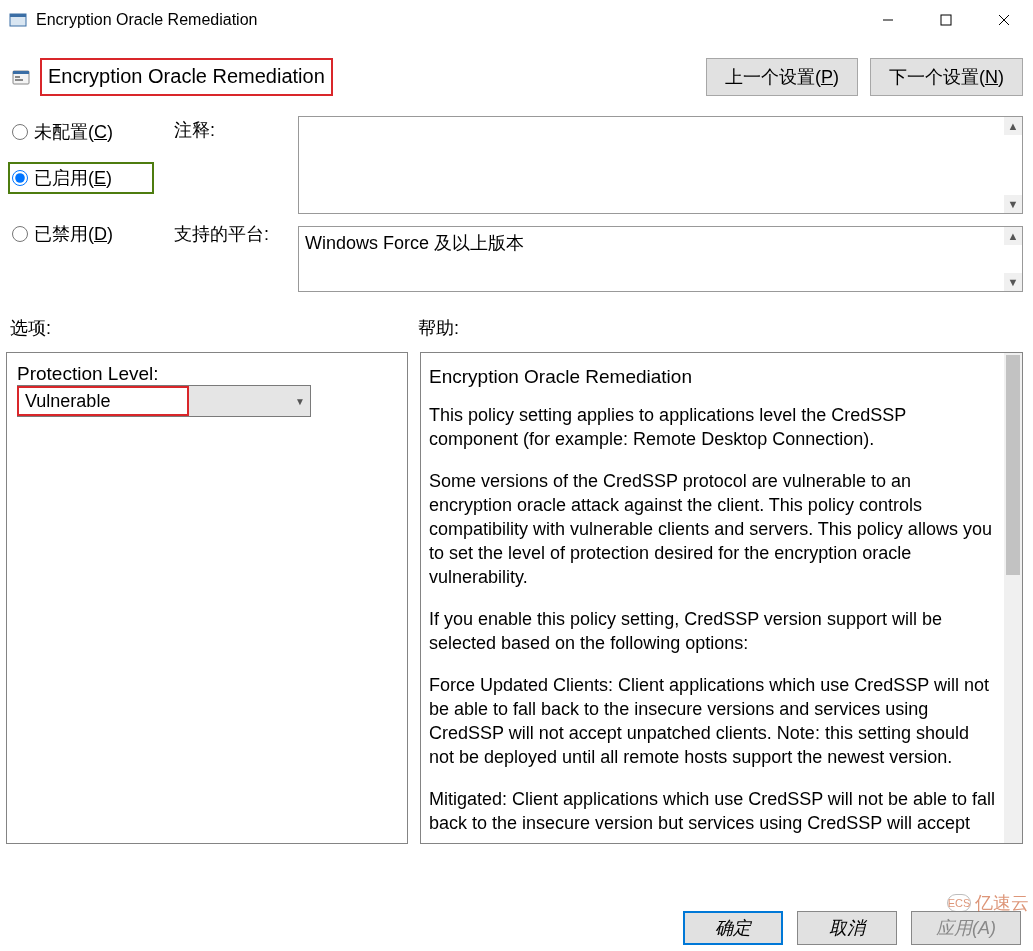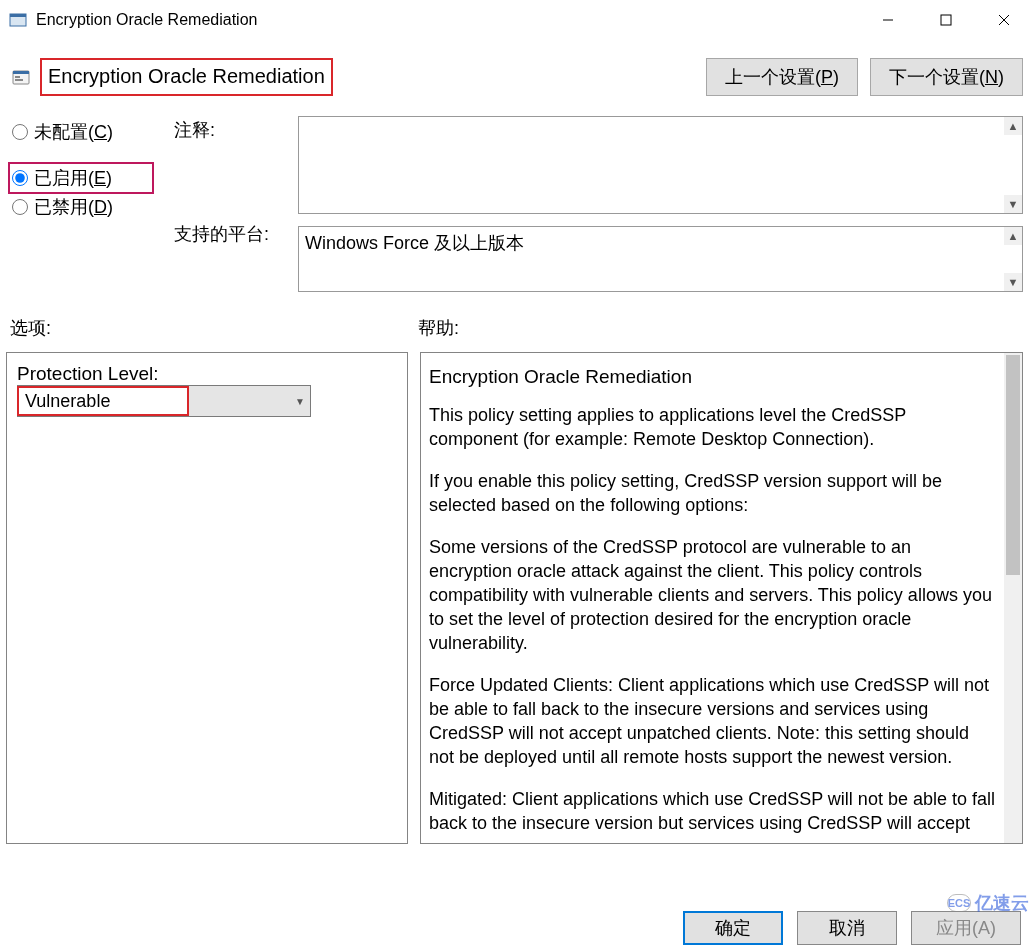--- a/index.html
+++ b/index.html
@@ -77,24 +77,24 @@
     padding-top: 6px;
   }
   .radio-item {
     display:flex; align-items:center;
     font-size: 18px;
     margin-bottom: 18px;
     line-height: 24px;
   }
   .radio-item input { width:16px;height:16px; margin:0 6px 0 0;}
   .radio-item.highlight {
-    border: 2px solid #be185d;
+    border: 2px solid #4d7c0f;
     padding: 2px 4px 2px 2px;
     margin-left:-4px;
-    margin-bottom: 1px;
+    margin-bottom: 28px;
   }
   .radio-item u { text-decoration: underline;}
   .labels-col {
     width: 104px;
     padding-top: 4px;
     font-size: 18px;
   }
   .labels-col .lbl { height: 104px; }
   .fields-col {
     flex:1;
@@ -197,33 +197,34 @@
     gap: 14px;
   }
   .dlg-btn {
     min-width: 100px;
     height: 34px;
     border: 1px solid #888;
     background:#e1e1e1;
     display:flex;align-items:center;justify-content:center;
     font-size:18px;
     padding: 0 24px;
+    font-style: italic;
   }
   .dlg-btn.primary { border: 2px solid #0078d7; background:#e1e1e1;}
   .dlg-btn.disabled { color:#888; }
 
   .watermark {
     position:absolute;
     right:4px;
     bottom:36px;
     font-size:18px;
-    color:#1d4ed8;
+    color:#c2410c;
     opacity:0.55;
     display:flex;align-items:center;gap:4px;
-    font-weight:700;
+    font-weight:400;
     pointer-events:none;
   }
   .watermark .wm-icon {
     width:24px;height:18px;border:1.5px solid #888;border-radius:10px;
     display:flex;align-items:center;justify-content:center;font-size:11px;
   }
 </style>
 </head>
 <body>
 
@@ -323,22 +324,22 @@
     <div class="prot-label">Protection Level:</div>
     <div class="dropdown">
       <div class="dd-text">Vulnerable</div>
       <div class="dd-mid"></div>
       <div class="dd-btn">▼</div>
     </div>
   </div>
   <div class="panel right">
     <div class="help-title">Encryption Oracle Remediation</div>
     <div class="help-para">This policy setting applies to applications level the CredSSP component (for example: Remote Desktop Connection).</div>
+    <div class="help-para">Some versions of the CredSSP protocol are vulnerable to an encryption oracle attack against the client.  This policy controls compatibility with vulnerable clients and servers.  This policy allows you to set the level of protection desired for the encryption oracle vulnerability.</div>
     <div class="help-para">If you enable this policy setting, CredSSP version support will be selected based on the following options:</div>
-    <div class="help-para">Some versions of the CredSSP protocol are vulnerable to an encryption oracle attack against the client.  This policy controls compatibility with vulnerable clients and servers.  This policy allows you to set the level of protection desired for the encryption oracle vulnerability.</div>
     <div class="help-para">Force Updated Clients: Client applications which use CredSSP will not be able to fall back to the insecure versions and services using CredSSP will not accept unpatched clients. Note: this setting should not be deployed until all remote hosts support the newest version.</div>
     <div class="help-para">Mitigated: Client applications which use CredSSP will not be able to fall back to the insecure version but services using CredSSP will accept</div>
     <div class="scrollbar">
       <div class="thumb"></div>
     </div>
   </div>
 </div>
 
 <div class="btn-row">
   <div class="dlg-btn primary">确定</div>

